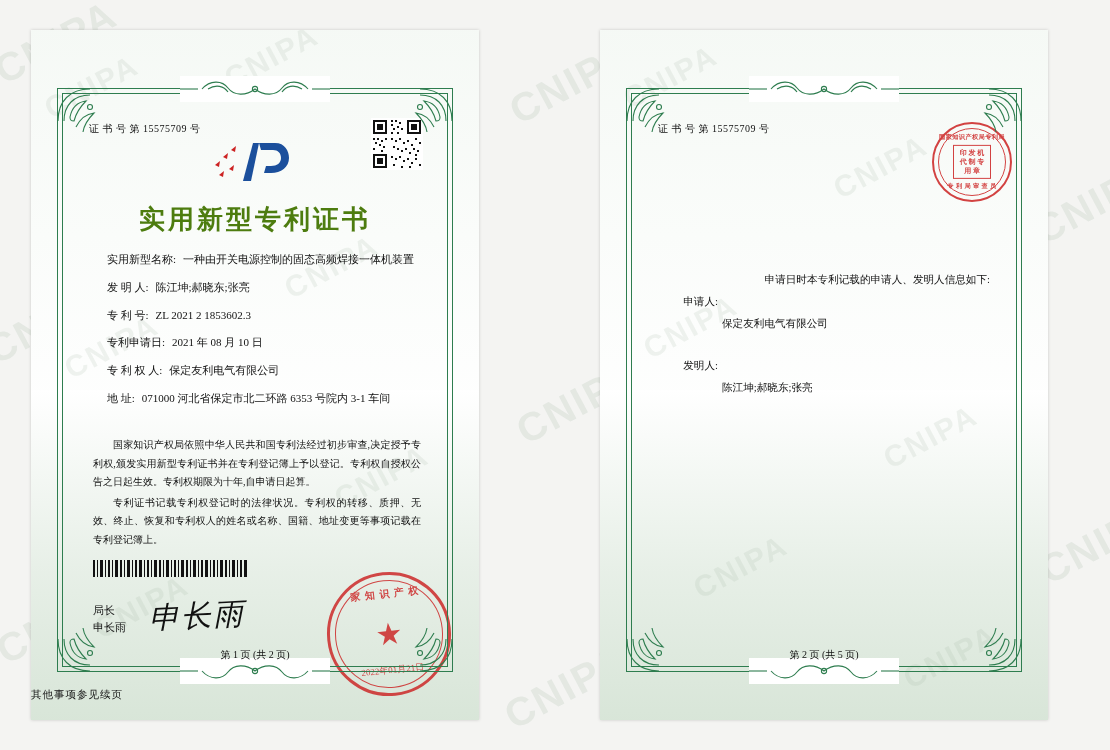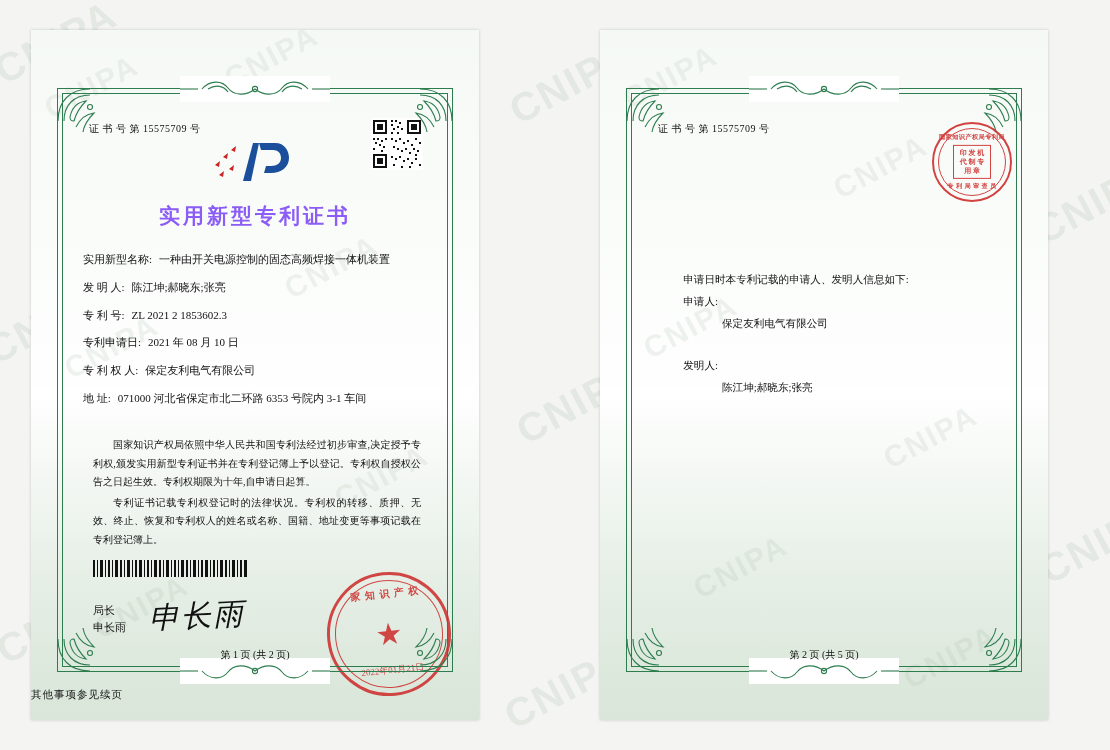--- a/index.html
+++ b/index.html
@@ -117,30 +117,30 @@
     position: absolute;
     right: 56px; top: 88px;
     width: 52px; height: 52px;
   }
   .qr svg { display: block; }
 
   .main-title {
     position: absolute;
     left: 0; right: 0; top: 172px;
     text-align: center;
-    font-size: 21px;
+    font-size: 26px;
     font-weight: bold;
     letter-spacing: 3px;
-    color: #8b5cf6;
+    color: #4d7c0f;
     font-family: "DejaVu Serif", serif;
   }
 
   .fields {
     position: absolute;
-    left: 52px; right: 58px; top: 222px;
+    left: 76px; right: 58px; top: 222px;
   }
   .field-row {
     display: flex;
     align-items: baseline;
     margin-bottom: 13.5px;
     font-size: 11px;
     color: #111;
     line-height: 1.3;
   }
   .field-label {
@@ -256,21 +256,21 @@
   }
   .p2-text p { margin: 0; text-indent: 2em; }
 
   .p2-block {
     position: absolute;
     left: 62px; right: 58px;
     font-size: 10.6px;
     color: #111;
     line-height: 1.9;
   }
-  .p2-applicant-head { top: 240px; text-indent: 2em; }
+  .p2-applicant-head { top: 240px; text-indent: 2em; text-align: right; }
   .p2-applicant-lbl  { top: 262px; text-indent: 2em; }
   .p2-applicant-val  { top: 284px; padding-left: 60px; }
   .p2-inventor-lbl   { top: 326px; text-indent: 2em; }
   .p2-inventor-val   { top: 348px; padding-left: 60px; }
 
   
   #seal2 {
     position: absolute;
     right: 36px; top: 92px;
     width: 76px; height: 76px;

